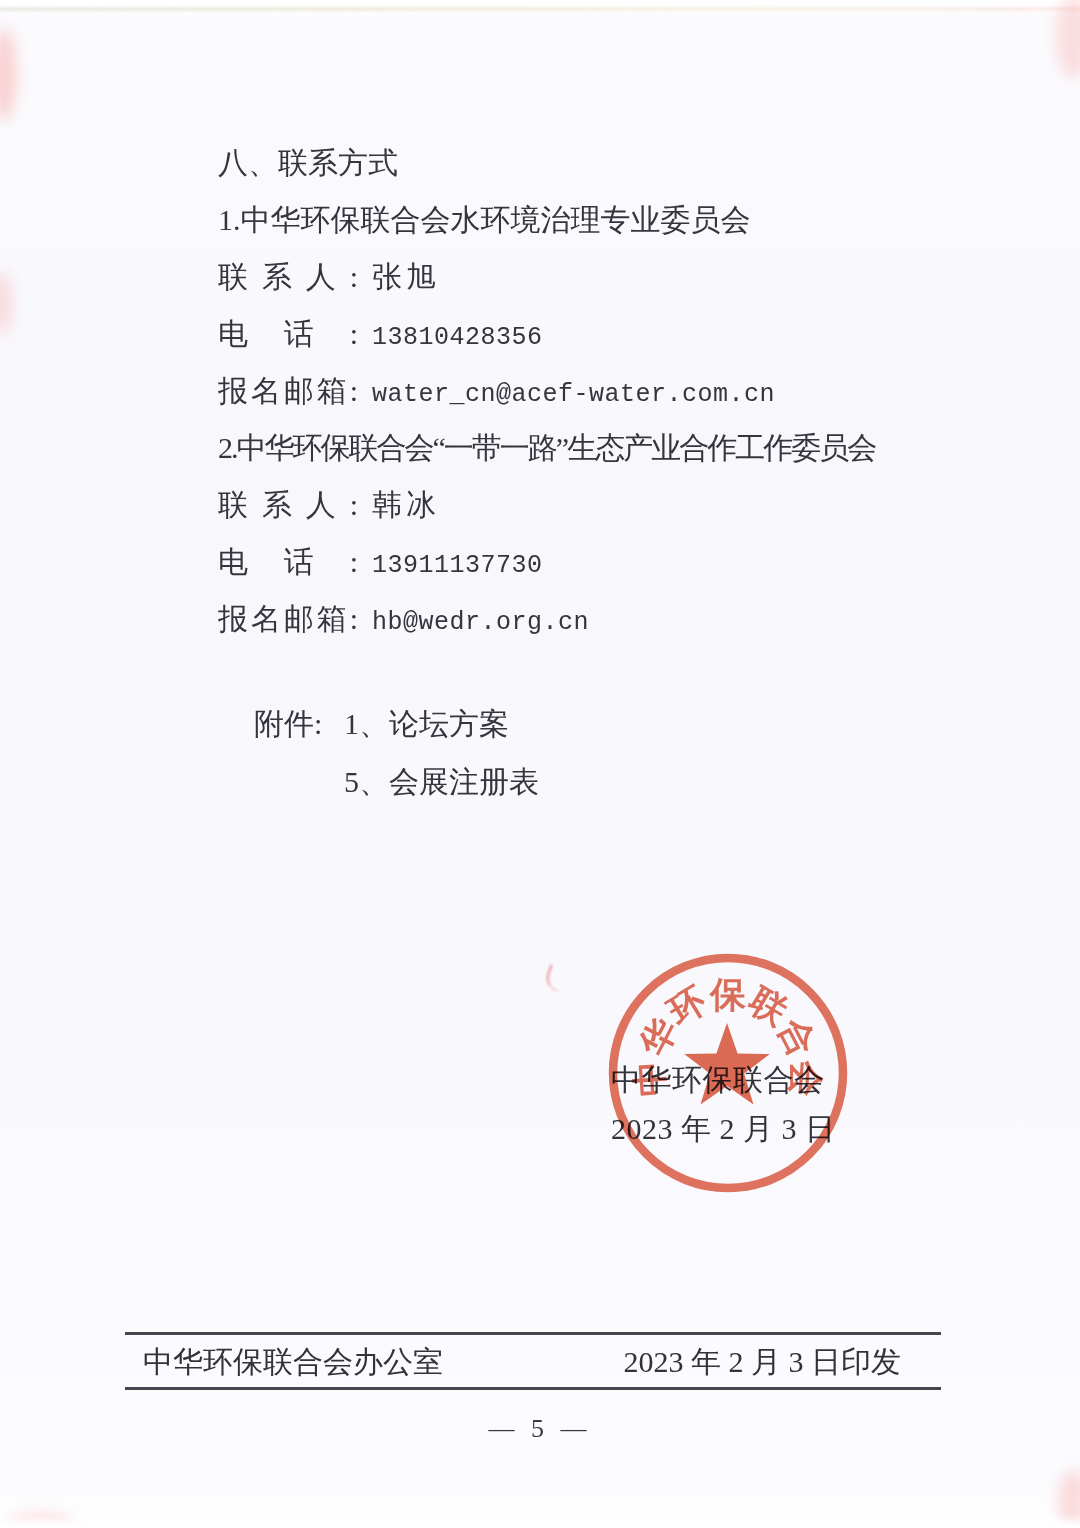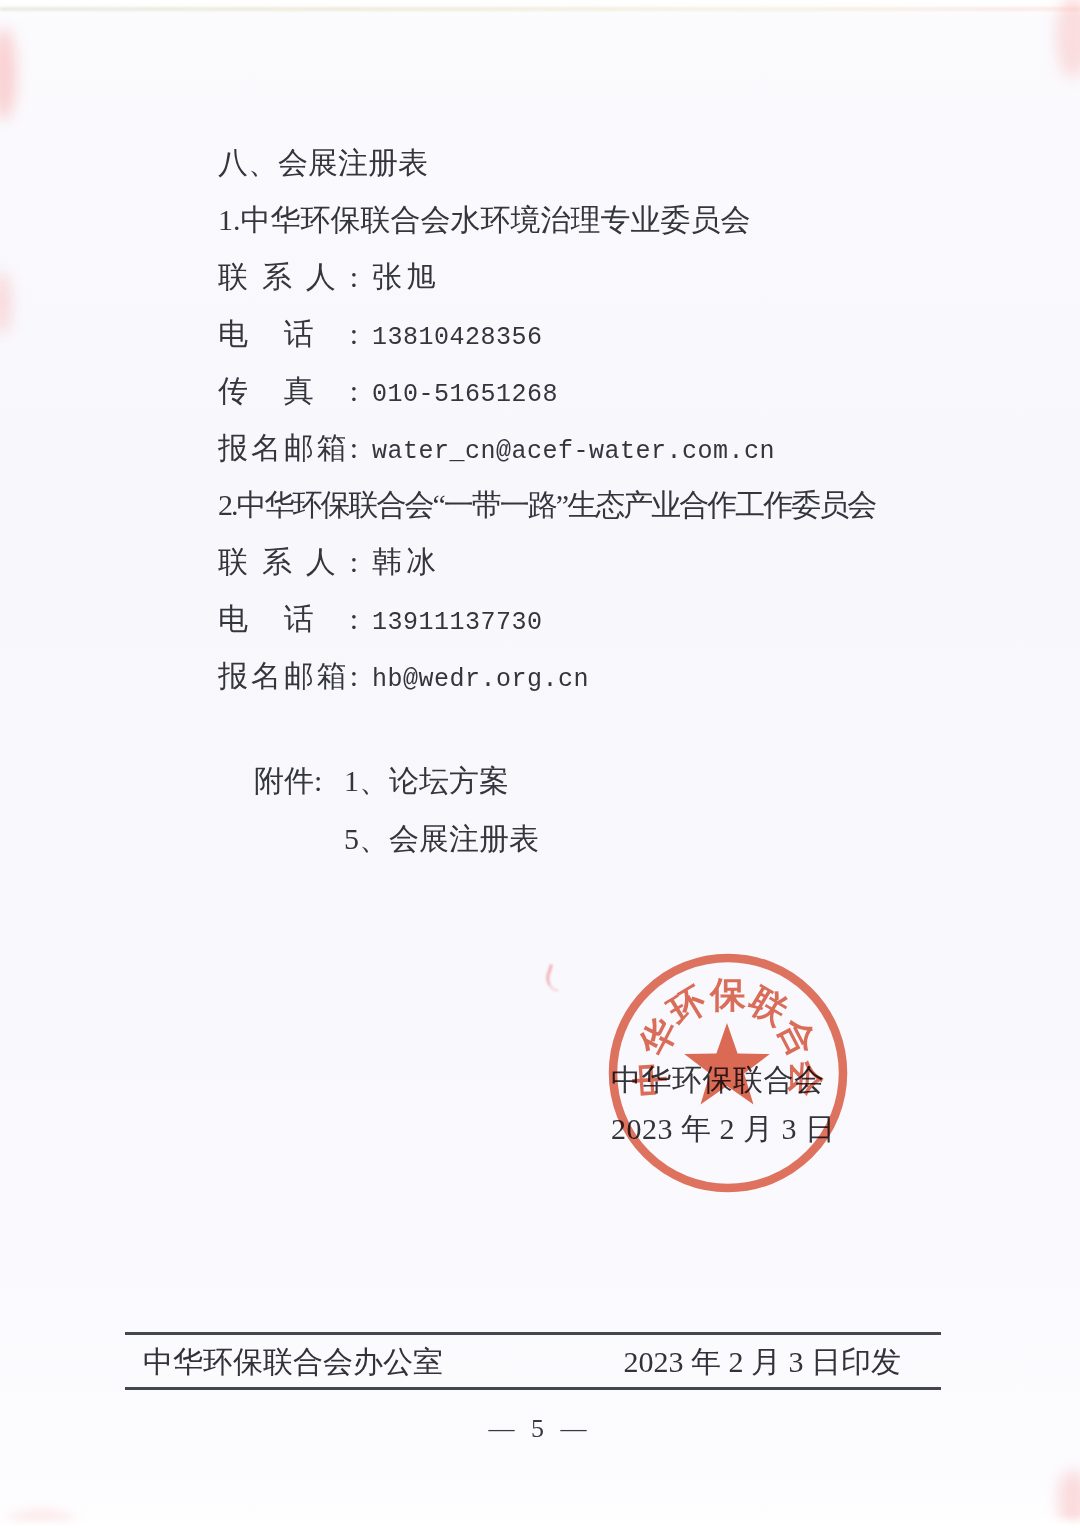--- a/index.html
+++ b/index.html
@@ -68,32 +68,29 @@
   <div class="top-scan-line"></div>
   <div class="tint tl"></div>
   <div class="tint lm"></div>
   <div class="tint tr"></div>
   <div class="tint br"></div>
   <div class="tint bl"></div>
   <div class="bottom-strip"></div>
 
   <div class="content">
 
-    <div class="line">八、会展注册表</div>
+    <div class="line">八、联系方式</div>
 
     <div class="line">1.中华环保联合会水环境治理专业委员会</div>
 
     <div class="line">
       <span class="lbl">联系人:</span><span class="val cjk">张旭</span>
     </div>
     <div class="line">
       <span class="lbl">电话:</span><span class="val mono">13810428356</span>
-    </div>
-    <div class="line">
-      <span class="lbl">传真:</span><span class="val mono">010-51651268</span>
     </div>
     <div class="line">
       <span class="lbl">报名邮箱:</span><span class="val mono">water_cn@acef-water.com.cn</span>
     </div>
 
     <div class="line title-2">2.中华环保联合会“一带一路”生态产业合作工作委员会</div>
 
     <div class="line">
       <span class="lbl">联系人:</span><span class="val cjk">韩冰</span>
     </div>

